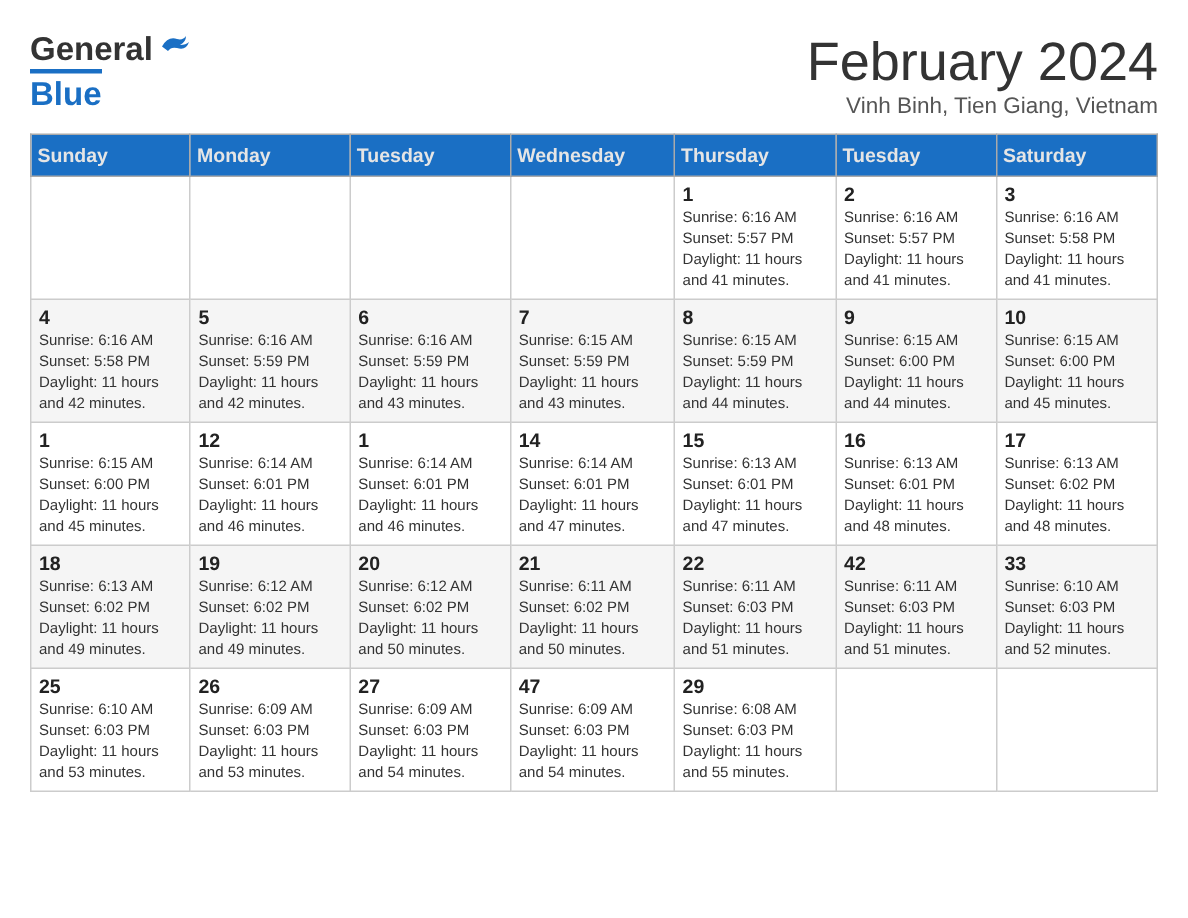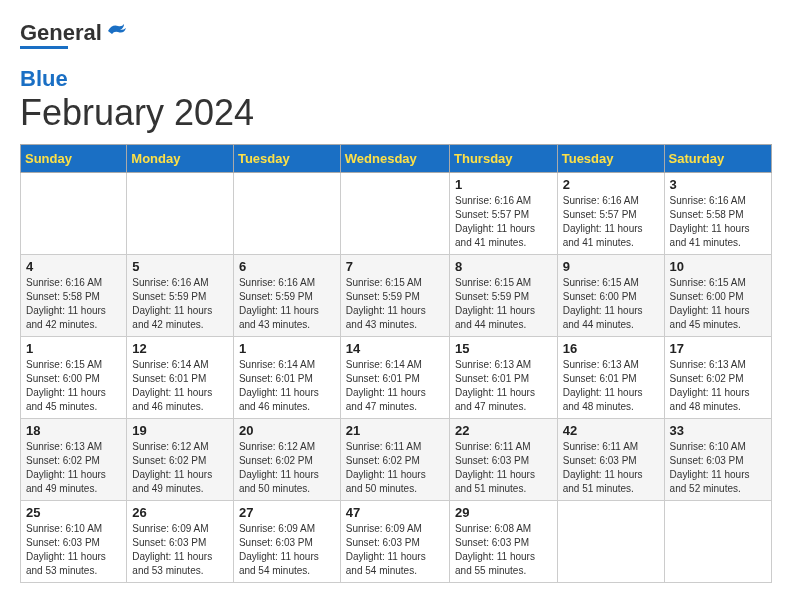--- a/index.html
+++ b/index.html
@@ -8,21 +8,20 @@
       background: #fff;
       width: 792px;
       min-height: 612px;
       padding: 20px;
     }
     .header {
       display: flex;
       justify-content: space-between;
       align-items: flex-start;
       margin-bottom: 10px;
-      flex-direction: column;
     }
     .logo {
       display: flex;
       flex-direction: column;
       align-items: flex-start;
     }
     .logo-line {
       display: flex;
       align-items: center;
     }
@@ -38,21 +37,21 @@
       font-size: 15px;
       color: #555;
     }
     .calendar {
       width: 100%;
       border-collapse: collapse;
       border: 1px solid #ccc;
     }
     .calendar th {
       background-color: #1a6fc4;
-      color: #fde047;
+      color: #e5e5e5;
       font-size: 13px;
       font-weight: bold;
       padding: 6px 4px;
       text-align: left;
       border: 1px solid #aaa;
     }
     .calendar td {
       vertical-align: top;
       border: 1px solid #ccc;
       padding: 4px 5px;
@@ -83,25 +82,26 @@
 
 <div class="header">
   <div class="logo">
     <div class="logo-line">
       <span style="font-size:22px;font-weight:bold;color:#333;">General</span>
       <svg width="22" height="18" viewBox="0 0 22 18" style="margin-left:2px;margin-top:-4px;">
         <path d="M4,9 Q8,2 14,4 Q18,5 20,2 Q20,6 16,8 Q20,8 22,6 Q20,12 14,10 Q10,9 8,12 Z" fill="#1a6fc4"></path>
       </svg>
     </div>
     <div>
-      <span style="font-size:22px;font-weight:bold;color:#1a6fc4;border-top:3px solid #1a6fc4;display:block;padding-top:17px;">Blue</span>
+      <span style="font-size:22px;font-weight:bold;color:#1a6fc4;border-top:3px solid #1a6fc4;display:block;padding-top:1px;">Blue</span>
     </div>
   </div>
   <div class="title-area">
     <div class="month-year">February 2024</div>
+    <div class="location">Vinh Binh, Tien Giang, Vietnam</div>
   </div>
 </div>
 
 <table class="calendar">
   <thead>
     <tr>
     <th>Sunday</th>
         <th>Monday</th>
         <th>Tuesday</th>
         <th>Wednesday</th>

